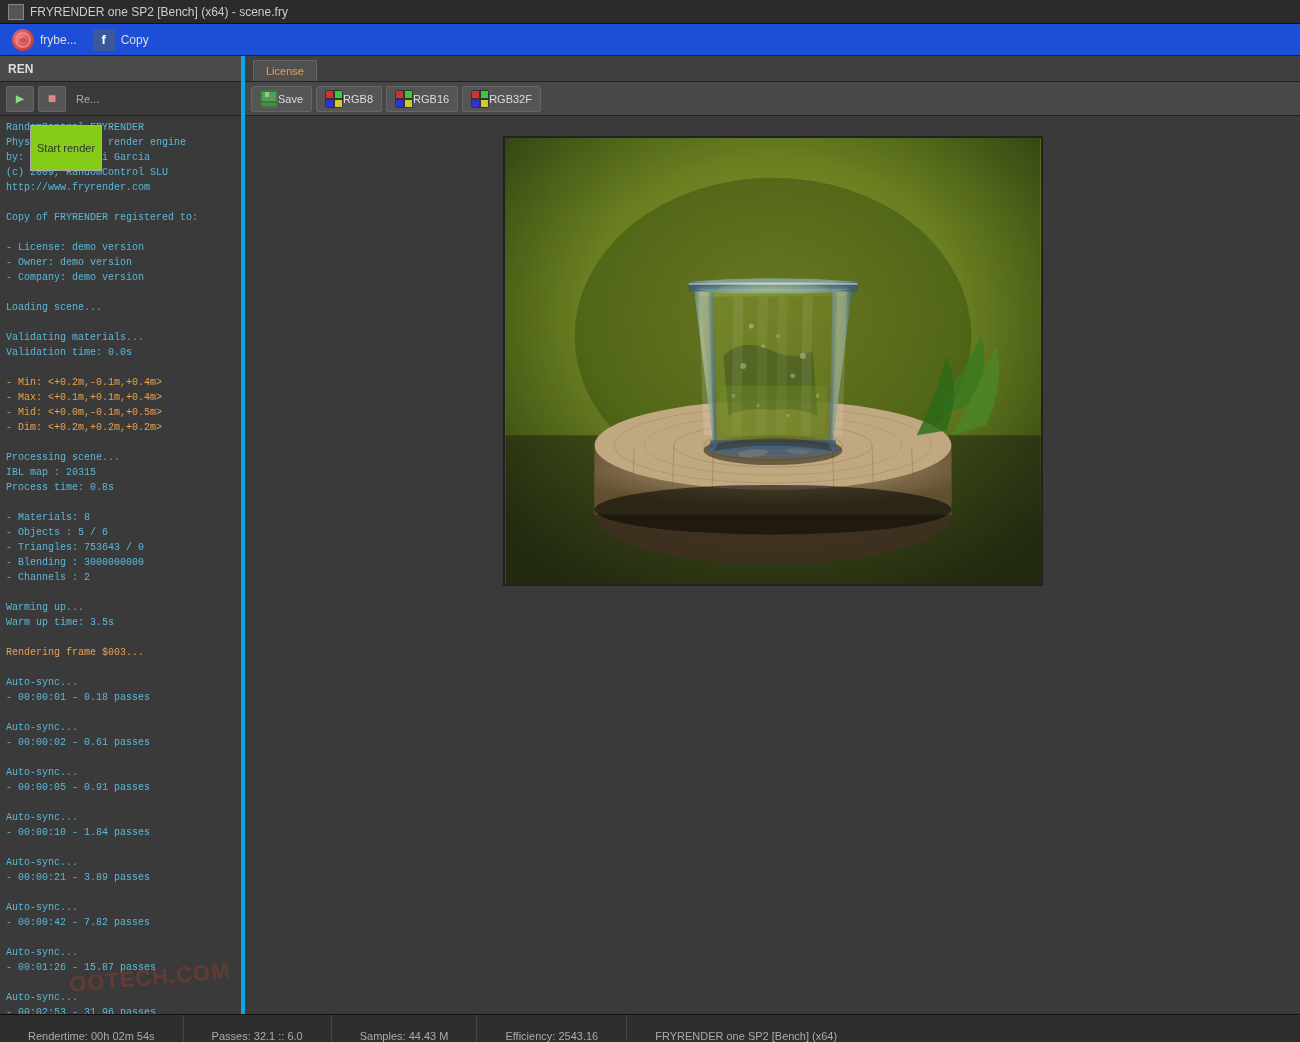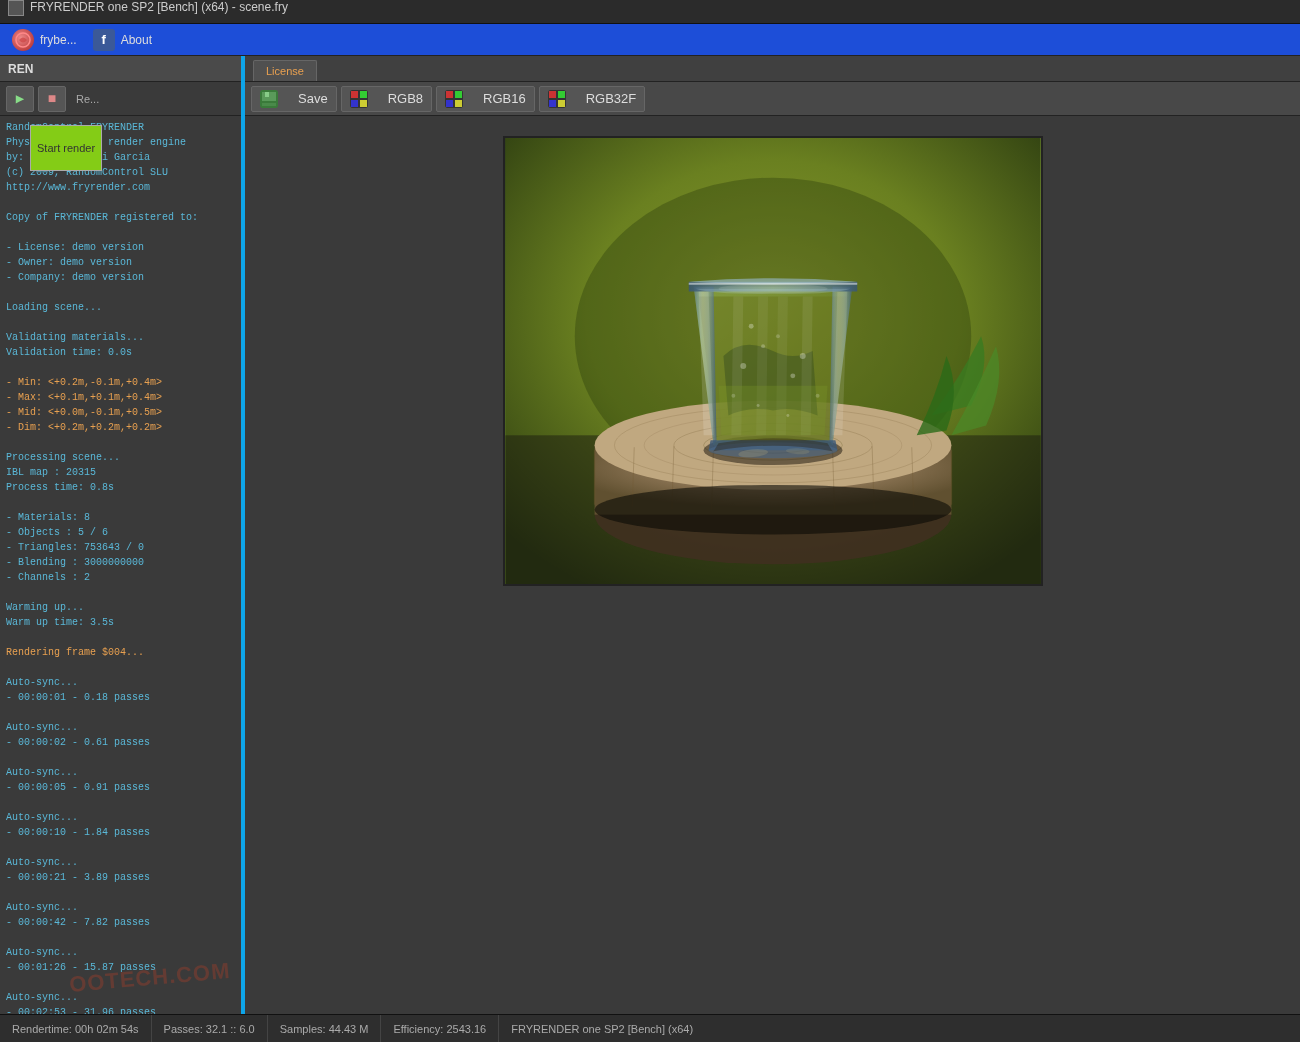--- a/index.html
+++ b/index.html
@@ -11,21 +11,21 @@
       font-size: 11px;
       color: #ccc;
       overflow: hidden;
     }
 
     
     #title-bar {
       background: #2b2b2b;
       height: 24px;
       display: flex;
-      align-items: flex-start;
+      align-items: center;
       padding: 0 8px;
       color: #ccc;
       font-size: 12px;
       font-family: Arial, sans-serif;
       border-bottom: 1px solid #111;
     }
     #title-bar .title-icon {
       width: 16px;
       height: 16px;
       background: #555;
@@ -219,29 +219,29 @@
       height: 34px;
       display: flex;
       align-items: center;
       padding: 0 6px;
       gap: 4px;
       border-bottom: 1px solid #222;
     }
     .tool-btn {
       display: flex;
       align-items: center;
-      gap: 20px;
+      gap: 0;
       padding: 3px 8px;
       background: #555;
       border: 1px solid #666;
       border-radius: 2px;
       cursor: pointer;
       color: #ddd;
       font-family: Arial, sans-serif;
-      font-size: 13px;
+      font-size: 11px;
     }
     .tool-icon {
       width: 18px;
       height: 18px;
       border-radius: 2px;
     }
 
     #render-viewport {
       flex: 1;
       display: flex;
@@ -279,25 +279,25 @@
       background: #2e2e2e;
       height: 28px;
       display: flex;
       align-items: center;
       border-top: 1px solid #111;
       font-family: Arial, sans-serif;
       font-size: 11px;
       color: #aaa;
     }
     .status-item {
-      padding: 0 12px;
+      padding: 0 28px;
       border-right: 1px solid #444;
       height: 100%;
       display: flex;
-      align-items: center;
+      align-items: flex-end;
       white-space: nowrap;
     }
     .status-item:last-child { border-right: none; }
   </style>
 </head>
 <body>
 
 <div id="title-bar">
   <span class="title-icon"></span>
   <span>FRYRENDER one SP2 [Bench] (x64) - scene.fry</span>
@@ -310,21 +310,21 @@
         <circle cx="8" cy="8" r="7" fill="none" stroke="#f88" stroke-width="1.5"></circle>
         <path d="M4 8 Q8 3 12 8 Q8 13 4 8Z" fill="#c44" opacity="0.7"></path>
       </svg>
     </div>
     <span class="menu-text">frybe...</span>
   </div>
   <div class="menu-item">
     <div class="menu-fb">
       <span>f</span>
     </div>
-    <span class="menu-text">About</span>
+    <span class="menu-text">Copy</span>
   </div>
 </div>
 
 <div id="main-container">
 
   <div id="left-panel">
     <div id="ren-tab">
       <span class="tab-label">REN</span>
     </div>
     <div id="controls-bar">
@@ -363,21 +363,21 @@
           <div class="log-line ">&nbsp;</div>
           <div class="log-line cyan"> - Materials: 8</div>
           <div class="log-line cyan"> - Objects  : 5 / 6</div>
           <div class="log-line cyan"> - Triangles: 753643 / 0</div>
           <div class="log-line cyan"> - Blending : 3000000000</div>
           <div class="log-line cyan"> - Channels : 2</div>
           <div class="log-line ">&nbsp;</div>
           <div class="log-line cyan">Warming up...</div>
           <div class="log-line cyan">Warm up time: 3.5s</div>
           <div class="log-line ">&nbsp;</div>
-          <div class="log-line orange">Rendering frame $004...</div>
+          <div class="log-line orange">Rendering frame $003...</div>
           <div class="log-line ">&nbsp;</div>
           <div class="log-line cyan">Auto-sync...</div>
           <div class="log-line cyan"> - 00:00:01 - 0.18 passes</div>
           <div class="log-line ">&nbsp;</div>
           <div class="log-line cyan">Auto-sync...</div>
           <div class="log-line cyan"> - 00:00:02 - 0.61 passes</div>
           <div class="log-line ">&nbsp;</div>
           <div class="log-line cyan">Auto-sync...</div>
           <div class="log-line cyan"> - 00:00:05 - 0.91 passes</div>
           <div class="log-line ">&nbsp;</div>

